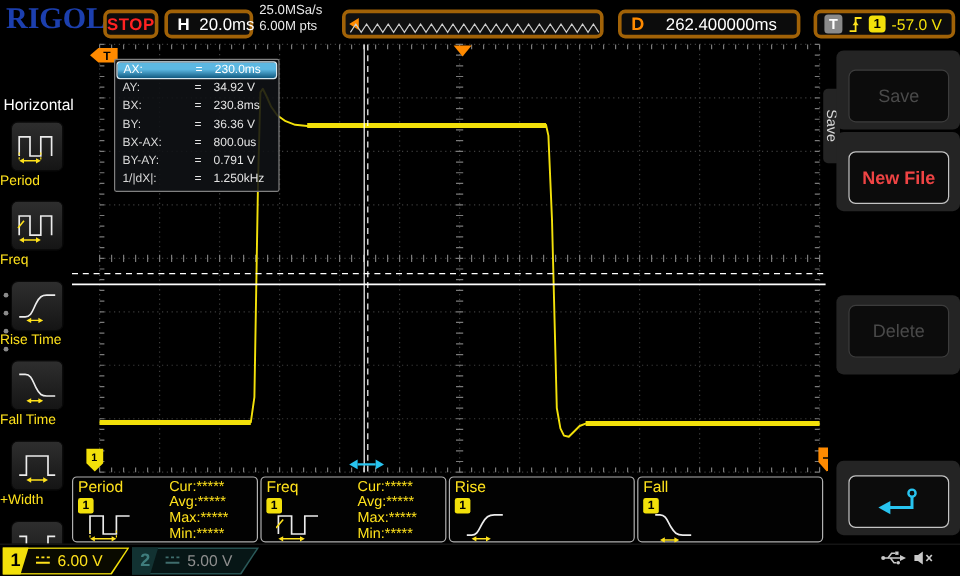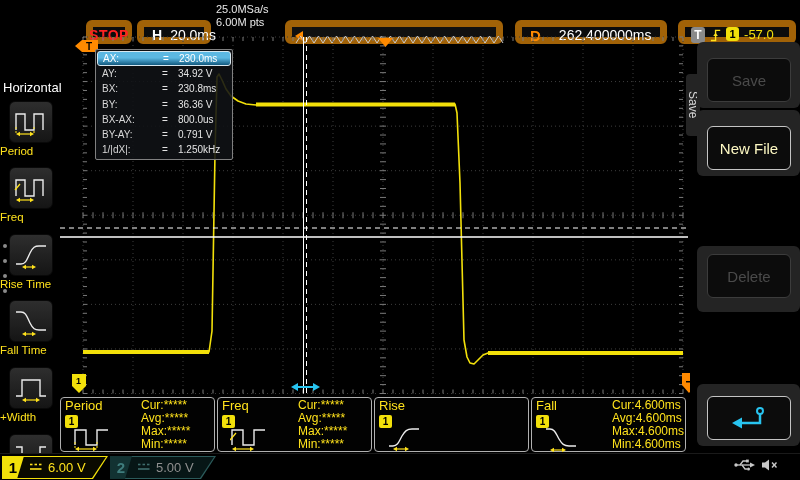--- a/index.html
+++ b/index.html
@@ -3,22 +3,22 @@
 <meta charset="utf-8">
 <style>
   * { box-sizing: border-box; }
   body { margin:0; background:#222; font-family:"Liberation Sans", sans-serif; }
   .screen { position:relative; width:800px; height:480px; background:#000; overflow:hidden;
             -webkit-font-smoothing:antialiased; }
 
   
   .logo { position:absolute; left:5px; top:2px; font-family:"Liberation Serif",serif;
           font-weight:bold; font-size:25px; color:#1c3fae; letter-spacing:0px; }
-  .chip { position:absolute; height:24px; top:20px; background:#0c0c0c; border:7px solid #a16207;
-          border-radius:6px; display:flex; color:#fff; }
+  .chip { position:absolute; height:24px; top:8px; background:#0c0c0c; border:3px solid #a16207;
+          border-radius:6px; display:flex; align-items:center; color:#fff; }
   .stop-btn { left:86px; width:46px; justify-content:center; }
   .stop-btn span { color:#ff2222; font-weight:bold; font-size:14px; letter-spacing:0.5px; }
   .h-chip { left:137px; width:74px; padding:0 8px; gap:8px; }
   .h-chip .hletter { font-weight:bold; font-size:14px; }
   .h-chip .tb { font-size:14px; }
   .rate-block { position:absolute; left:216px; top:3px; color:#e8e8e8; font-size:11px; line-height:13px; }
   .preview { left:285px; width:218px; background:#101010; }
   .preview svg { position:absolute; left:2px; top:2px; }
   .preview .larrow { position:absolute; left:3px; top:4px; width:0; height:0;
         border-top:5px solid transparent; border-bottom:5px solid transparent; border-right:8px solid #ff8a00; }
@@ -57,21 +57,21 @@
   .cp-row.hl .lab { color:#fff; }
 
   
   .save-tab { position:absolute; left:686px; top:74px; width:14px; height:62px;
         background:#242424; border-radius:4px 0 0 4px; display:flex; align-items:center; justify-content:center; }
   .save-tab span { writing-mode:vertical-rl; color:#d8d8d8; font-size:12px; }
   .rm-panel { position:absolute; left:697px; width:103px; background:#242424; border-radius:6px; }
   .rm-btn { position:absolute; left:10px; width:84px; height:44px; border-radius:6px;
         background:#0c0c0c; display:flex; align-items:center; justify-content:center;
         font-size:15px; cursor:pointer; padding:0; font-family:"Liberation Sans",sans-serif; }
-  .rm-btn.on  { border:1.5px solid #c4c4c4; color:#fef9c3; }
+  .rm-btn.on  { border:1.5px solid #c4c4c4; color:#ef4444;font-weight:bold; }
   .rm-btn.off { border:1.5px solid #3c3c3c; color:#4a4a4a; }
 
   
   .meas { position:absolute; top:397px; width:155px; height:55px; background:#020202;
         border:1px solid #b0b0b0; border-radius:4px; color:#ffe21c; }
   .meas .name { position:absolute; left:4px; top:0px; font-size:13px; }
   .meas .badge { position:absolute; left:4px; top:17px; width:13px; height:13px; background:#f2e00a;
         color:#000; font-size:10px; font-weight:bold; text-align:center; line-height:13px; border-radius:2px; }
   .meas svg.mi { position:absolute; left:12px; top:26px; }
   .meas .vals { position:absolute; left:80px; top:1px; font-size:12px; line-height:13.1px; white-space:nowrap; }
@@ -87,20 +87,21 @@
         text-align:center; line-height:23px; clip-path:polygon(0 0,22px 0,15px 23px,0 23px); }
   .ch-val { position:absolute; left:46px; top:0; font-size:13px; line-height:23px; }
   .ch-coup { position:absolute; left:27px; top:6px; }
   .status-icons { position:absolute; left:733px; top:4px; display:flex; gap:6px; align-items:center; }
 </style>
 </head>
 <body>
 
 <div class="screen">
 
+  <div class="logo">RIGOL</div>
 
   <div class="chip stop-btn">
     <span>STOP</span>
   </div>
 
   <div class="chip h-chip">
     <span class="hletter">H</span>
     <span class="tb">20.0ms</span>
   </div>
 
@@ -665,26 +666,20 @@
 
   <div class="meas" style="left:531px">
     <div class="name">Fall</div>
     <div class="badge">1</div>
     <svg class="mi" width="48" height="28" viewBox="0 0 48 28">
       <path d="M2,5 h4 C11,5 12,10 15,15 C18,20 20,22 25,22 h7" fill="none" stroke="#ececec" stroke-width="1.4"></path>
       <line x1="9" y1="26" x2="19" y2="26" stroke="#ffe21c" stroke-width="1.2"></line>
       <path d="M6,26 l4,-2.2 v4.4 z" fill="#ffe21c"></path>
         <path d="M22,26 l-4,-2.2 v4.4 z" fill="#ffe21c"></path>
     </svg>
-    <div class="vals">
-      <div><span>Cur:</span><span>4.600ms</span></div>
-      <div><span>Avg:</span><span>4.600ms</span></div>
-      <div><span>Max:</span><span>4.600ms</span></div>
-      <div><span>Min:</span><span>4.600ms</span></div>
-    </div>
   </div>
 
   <div class="bottom-bar">
 
     <div class="ch-tab" style="left:2px">
       <div class="ch-outer" style="background:#f2e00a"></div>
       <div class="ch-inner" style="background:#0a0a00"></div>
       <div class="ch-num" style="background:#f2e00a;color:#000">1</div>
       <svg class="ch-coup" width="14" height="10" viewBox="0 0 14 10">
         <line x1="1" y1="2.5" x2="3.5" y2="2.5" stroke="#ffe21c" stroke-width="1.6"></line>

